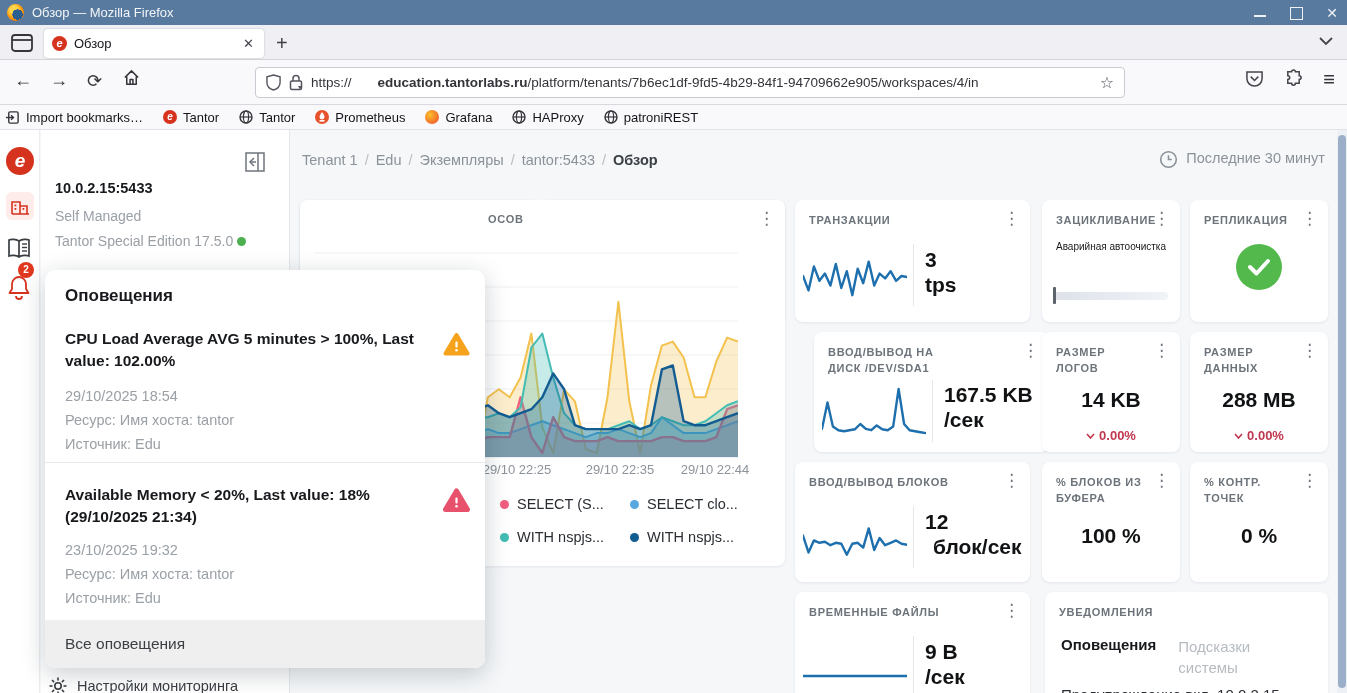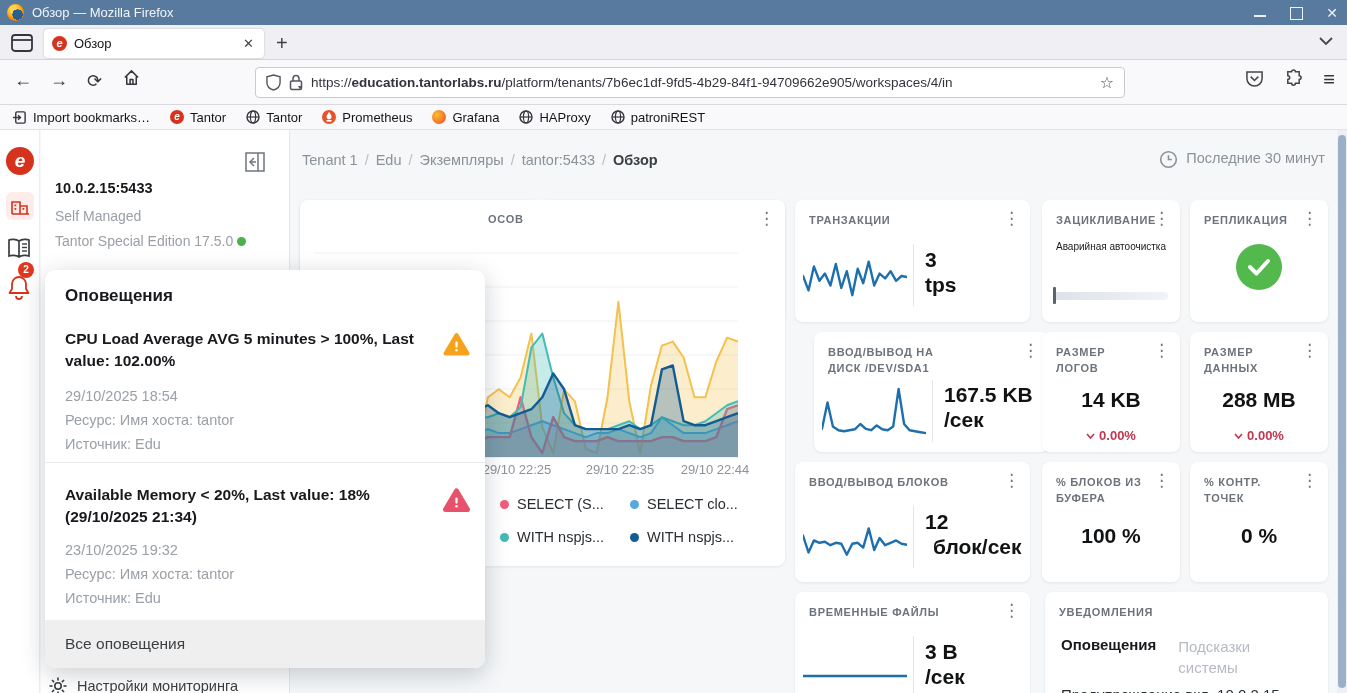--- a/index.html
+++ b/index.html
@@ -22,25 +22,25 @@
   .tab .favicon { width:15px; height:15px; border-radius:50%; background:#d6331f; color:#fff; font-size:11px; font-weight:700; font-style:italic; text-align:center; line-height:15px; margin-right:7px; }
   .tab .tab-title { flex:1; }
   .tab .tab-close { color:#45454c; font-size:13px; padding:0 2px; }
   .newtab { position:absolute; left:276px; top:8px; font-size:20px; color:#3e3e44; line-height:20px; }
   .tab-overflow { position:absolute; right:14px; top:12px; }
 
   .toolbar { position:absolute; left:0; top:60px; width:1347px; height:45px; background:#f9f9fb; border-bottom:1px solid #d8d8de; }
   .navbtn { position:absolute; top:10px; font-size:18px; color:#35353b; }
   .urlbar { position:absolute; left:255px; top:7px; width:870px; height:31px; background:#fff; border:1px solid #c9c9d2; border-radius:4px; display:flex; align-items:center; padding:0 10px; }
   .url-text { flex:1; font-size:13.5px; color:#33343a; margin-left:8px; white-space:nowrap; overflow:hidden; }
-  .url-text b { font-weight:700; }
+  .url-text b { font-weight:700;margin-left:26px; }
   .star { font-size:16px; color:#55555e; }
   .tb-right { position:absolute; right:12px; top:9px; display:flex; gap:20px; align-items:center; }
 
-  .bookmarks { position:absolute; left:0; top:105px; width:1347px; height:25px; background:#f9f9fb; border-bottom:1px solid #e2e2e8; display:flex; align-items:center; gap:20px; padding-left:12px; font-size:13px; color:#15141a; }
+  .bookmarks { position:absolute; left:0; top:105px; width:1347px; height:25px; background:#f9f9fb; border-bottom:1px solid #e2e2e8; display:flex; align-items:center; gap:20px; padding-left:5px; font-size:13px; color:#15141a; }
   .bm { display:flex; align-items:center; gap:6px; }
   .dot-ic { width:14px; height:14px; border-radius:50%; }
   .globe { width:14px; height:14px; }
 
   
   .content { position:absolute; left:0; top:130px; width:1347px; height:563px; background:#f5f7f9; }
   .rail { position:absolute; left:0; top:0; width:40px; height:563px; background:#fff; border-right:1px solid #ededf1; }
   .rail-ic { position:absolute; left:6px; width:28px; height:28px; }
   .tantor-mark { border-radius:50%; background:#d6331f; color:#fff; text-align:center; font-weight:700; font-style:italic; font-size:19px; line-height:27px; }
   .rail-building { background:#fdecea; border-radius:6px; padding:4px; }
@@ -470,21 +470,21 @@
         <div class="mini-val" style="top:62px">0 %</div>
       </div>
 
       <div class="card" style="left:505px;top:462px;width:235px;height:120px">
         <div class="card-title">ВРЕМЕННЫЕ ФАЙЛЫ</div>
         <div class="dots">⋮</div>
         <svg class="spark" style="top:56px" viewBox="0 0 104 56" preserveAspectRatio="none">
             <polyline points="0.0,28.0 34.7,28.0 69.3,28.0 104.0,28.0" fill="none" stroke="#1d6fad" stroke-width="2.4" stroke-linejoin="round" stroke-linecap="round"></polyline>
           </svg>
         <div class="vdiv"></div>
-        <div class="kpi-val"><span>3 В</span><br><span>/сек</span></div>
+        <div class="kpi-val"><span>9 В</span><br><span>/сек</span></div>
       </div>
 
       <div class="card" style="left:755px;top:462px;width:283px;height:120px">
         <div class="card-title" style="width:200px">УВЕДОМЛЕНИЯ</div>
         <div class="ntabs">
           <span class="ntab-active">Оповещения</span>
           <span class="ntab-idle">Подсказки системы</span>
         </div>
         <div class="nmsg">Предупреждение вкл. 10.0.2.15</div>
       </div>

